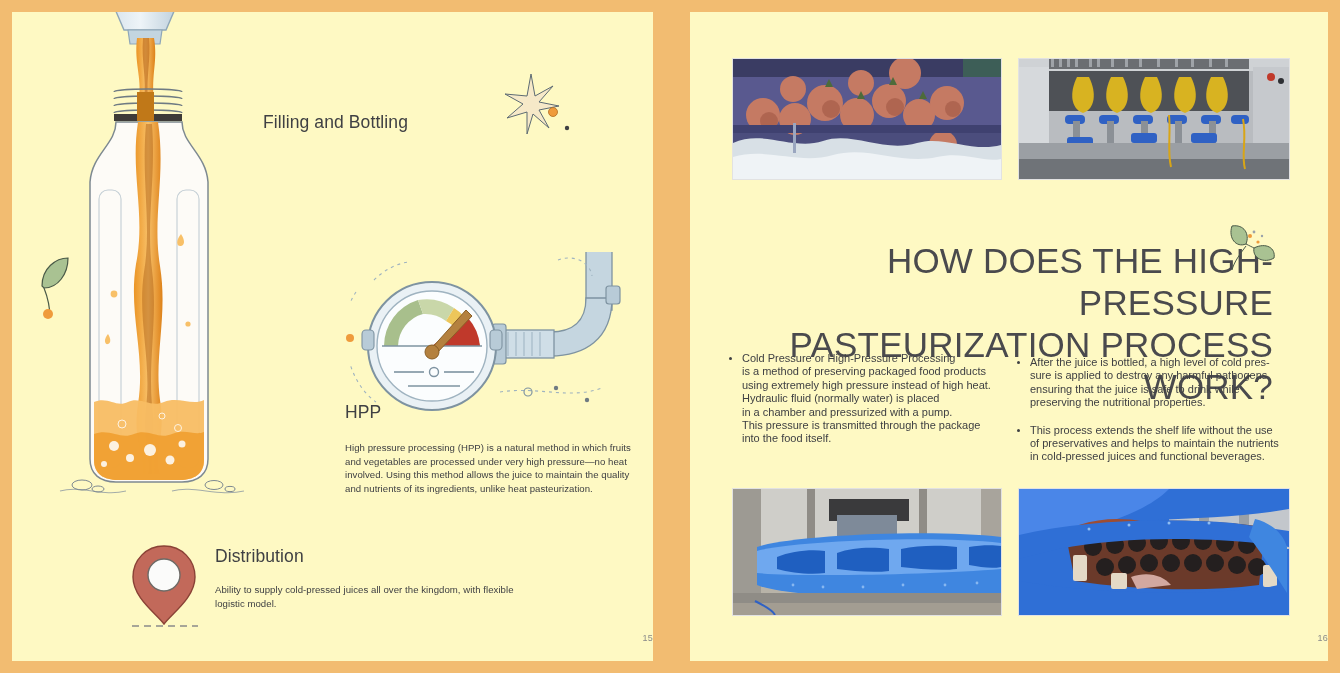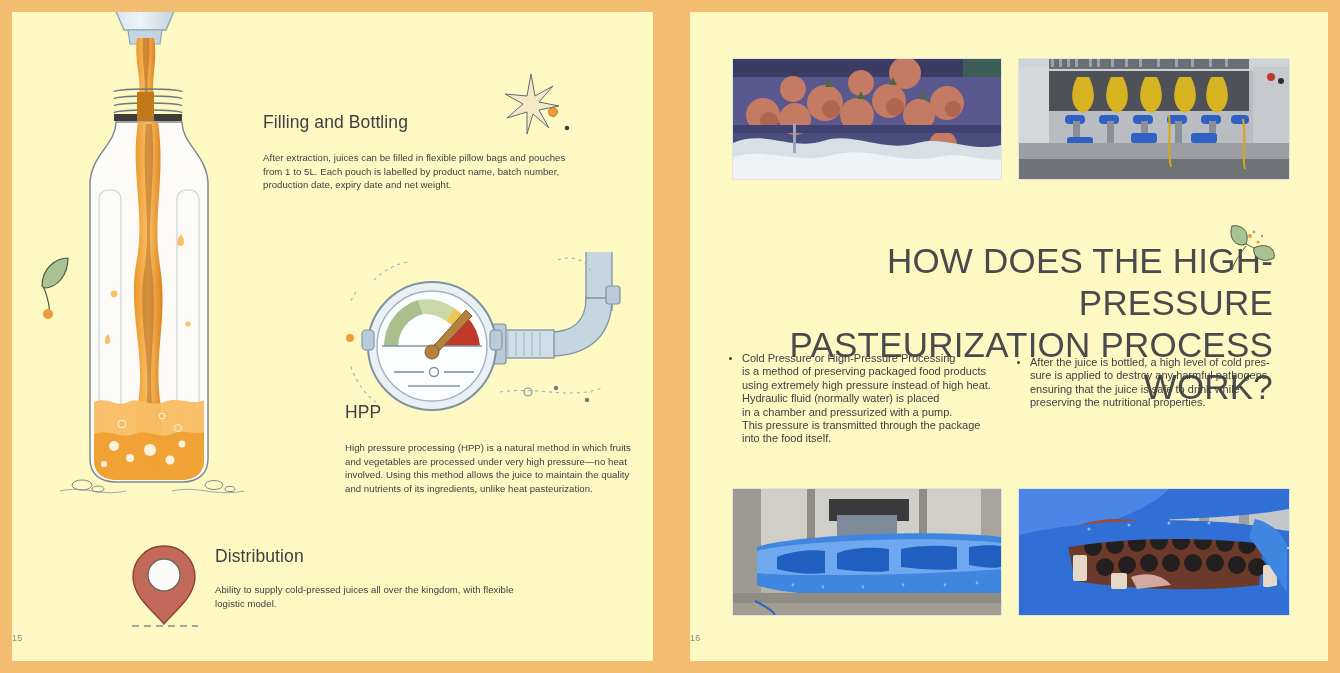--- a/index.html
+++ b/index.html
@@ -10,21 +10,21 @@
     overflow:hidden;
   }
   .spread{position:relative;width:1340px;height:673px;}
 
   
   .page{position:absolute;top:12px;background:#fef9c3;height:649px;overflow:hidden;}
   .page-left{left:12px;width:641px;}
   .page-right{left:690px;width:638px;}
 
   .page-number{
-    position:absolute;left:0;right:0;bottom:18px;text-align:left;
+    position:absolute;left:0;right:0;bottom:18px;text-align:right;
     font-size:9px;color:#8a8a8a;letter-spacing:.3px;
   }
 
   
   .h-sec{
     font-size:17.5px;color:#3f4043;font-weight:400;letter-spacing:.1px;
   }
   .body-txt{
     font-size:9.6px;line-height:13.6px;color:#3f4043;letter-spacing:.05px;
   }
@@ -240,21 +240,20 @@
           <path d="M150 140 C188 134 220 148 252 136"></path>
           <path d="M208 8 C224 2 240 10 242 24"></path>
         </g>
         <circle cx="178" cy="140" r="4" fill="none" stroke="#7e93a1" stroke-width="1.2"></circle>
         <circle cx="206" cy="136" r="2.2" fill="#6f7b83"></circle>
       </svg>
     </div>
 
     <div class="blk" id="filling-block">
       <div class="h-sec">Filling and Bottling</div>
-      <p class="body-txt">After extraction, juices can be filled in flexible pillow bags and pouches from 1 to 5L. Each pouch is labelled by product name, batch number, production date, expiry date and net weight.</p>
     </div>
 
     <div class="blk" id="hpp-block">
       <div class="h-sec">HPP</div>
       <p class="body-txt">High pressure processing (HPP) is a natural method in which fruits and vegetables are processed under very high pressure—no heat involved. Using this method allows the juice to maintain the quality and nutrients of its ingredients, unlike heat pasteurization.</p>
     </div>
 
     <div class="ill" style="left:112px;top:528px;width:80px;height:92px;">
       <svg width="80" height="92" viewBox="0 0 80 92">
         <path d="M40 6 C22 6 9 20 9 37 C9 58 33 74 40 84 C47 74 71 58 71 37 C71 20 58 6 40 6 Z" fill="#c2695a" stroke="#8a4236" stroke-width="1.4"></path>
@@ -415,20 +414,25 @@
     </div>
 
     <div id="bullets-right">
       <ul class="bl">
         <li>
           <span class="bl-line">After the juice is bottled, a high level of cold pres-</span>
           <span class="bl-line">sure is applied to destroy any harmful pathogens</span>
           <span class="bl-line">ensuring that the juice is safe to drink while</span>
           <span class="bl-line">preserving the nutritional properties.</span>
         </li>
+        <li>
+          <span class="bl-line">This process extends the shelf life without the use</span>
+          <span class="bl-line">of preservatives and helps to maintain the nutrients</span>
+          <span class="bl-line">in cold-pressed juices and functional beverages.</span>
+        </li>
       </ul>
     </div>
 
     <div class="photo" id="photo-hpp-vessel">
       <svg width="268" height="126" viewBox="0 0 268 126" preserveAspectRatio="none">
         <rect width="268" height="126" fill="#b8b3a8"></rect>
         <rect x="0" y="0" width="268" height="58" fill="#cfcec9"></rect>
         <rect x="0" y="0" width="28" height="126" fill="#9d9a93"></rect>
         <rect x="74" y="0" width="8" height="126" fill="#8f8c86"></rect>
         <rect x="186" y="0" width="8" height="126" fill="#8f8c86"></rect>

